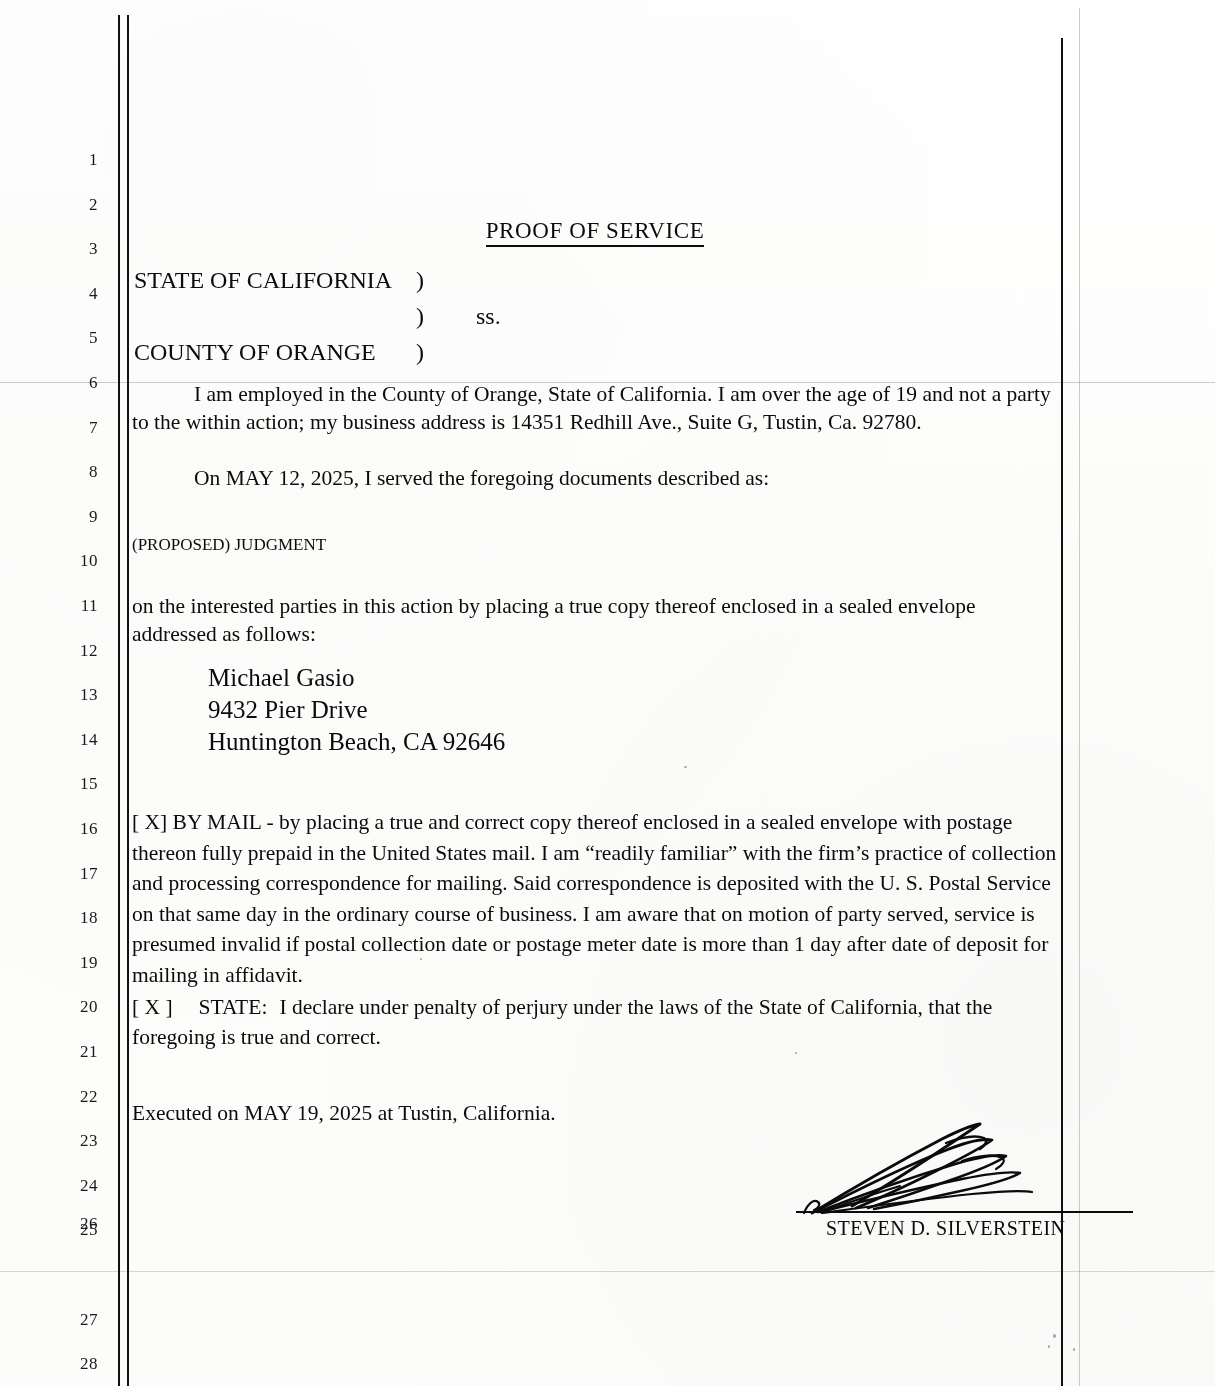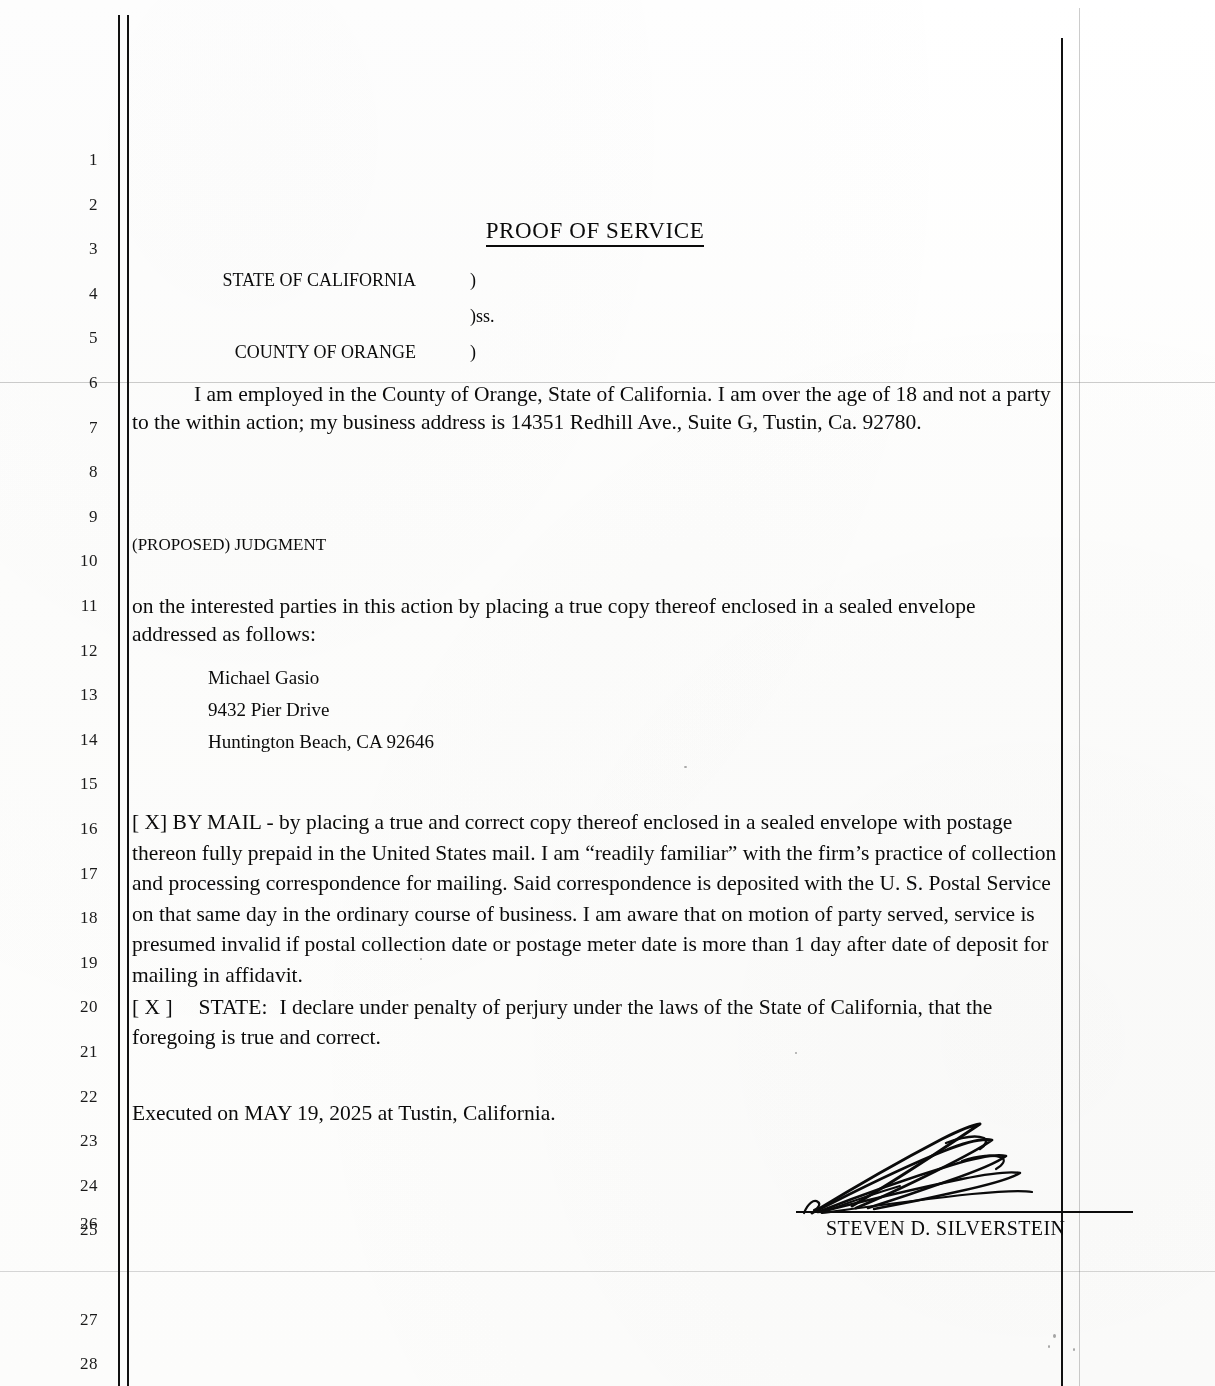--- a/index.html
+++ b/index.html
@@ -109,23 +109,22 @@
     letter-spacing: 0.6px;
     border-bottom: 2px solid #0b0b0b;
     padding-bottom: 1px;
   }
 
   .caption {
     position: absolute;
     top: 250px;
     left: 2px;
     width: 600px;
-    font-size: 18px;
+    font-size: 24px;
     line-height: 36px;
-    text-align: right;
   }
   .caption-row {
     display: flex;
     align-items: baseline;
   }
   .cap-label { width: 282px; }
   .cap-paren { width: 60px; }
   .cap-ss { }
 
   .para {
@@ -140,21 +139,21 @@
 
   .p-employed { top: 368px; }
   .p-served   { top: 452px; }
   .p-docname  { top: 519px; font-size: 17px; }
   .p-parties  { top: 580px; }
   .address {
     position: absolute;
     top: 650px;
     left: 76px;
     width: 700px;
-    font-size: 19px;
+    font-size: 25px;
     line-height: 32px;
   }
   .p-bymail   { top: 795px; line-height: 30.5px; }
   .p-state    { top: 980px; line-height: 30px; }
   .p-executed { top: 1087px; }
 
   .state-gap { display: inline-block; width: 26px; }
   .state-gap2 { display: inline-block; width: 12px; }
 
   
@@ -256,22 +255,23 @@
         <span class="cap-label"></span>
         <span class="cap-paren">)</span>
         <span class="cap-ss">ss.</span>
       </div>
       <div class="caption-row">
         <span class="cap-label">COUNTY OF ORANGE</span>
         <span class="cap-paren">)</span>
       </div>
     </div>
 
-    <div class="para indent-first p-employed">I am employed in the County of Orange, State of California.  I am over the age of 18 and not a party to the within action; my business address is 14351 Redhill Ave., Suite G, Tustin, Ca. 92780.</div>
-
+    <div class="para indent-first p-employed">I am employed in the County of Orange, State of California.  I am over the age of 19 and not a party to the within action; my business address is 14351 Redhill Ave., Suite G, Tustin, Ca. 92780.</div>
+
+    <div class="para indent-first p-served">On MAY 12, 2025, I served the foregoing documents described as:</div>
 
     <div class="para p-docname">(PROPOSED) JUDGMENT</div>
 
     <div class="para p-parties">on the interested parties in this action by placing a true copy thereof enclosed in a sealed envelope addressed as follows:</div>
 
     <div class="address">
       <div>Michael Gasio</div>
       <div>9432 Pier Drive</div>
       <div>Huntington Beach, CA 92646</div>
     </div>

